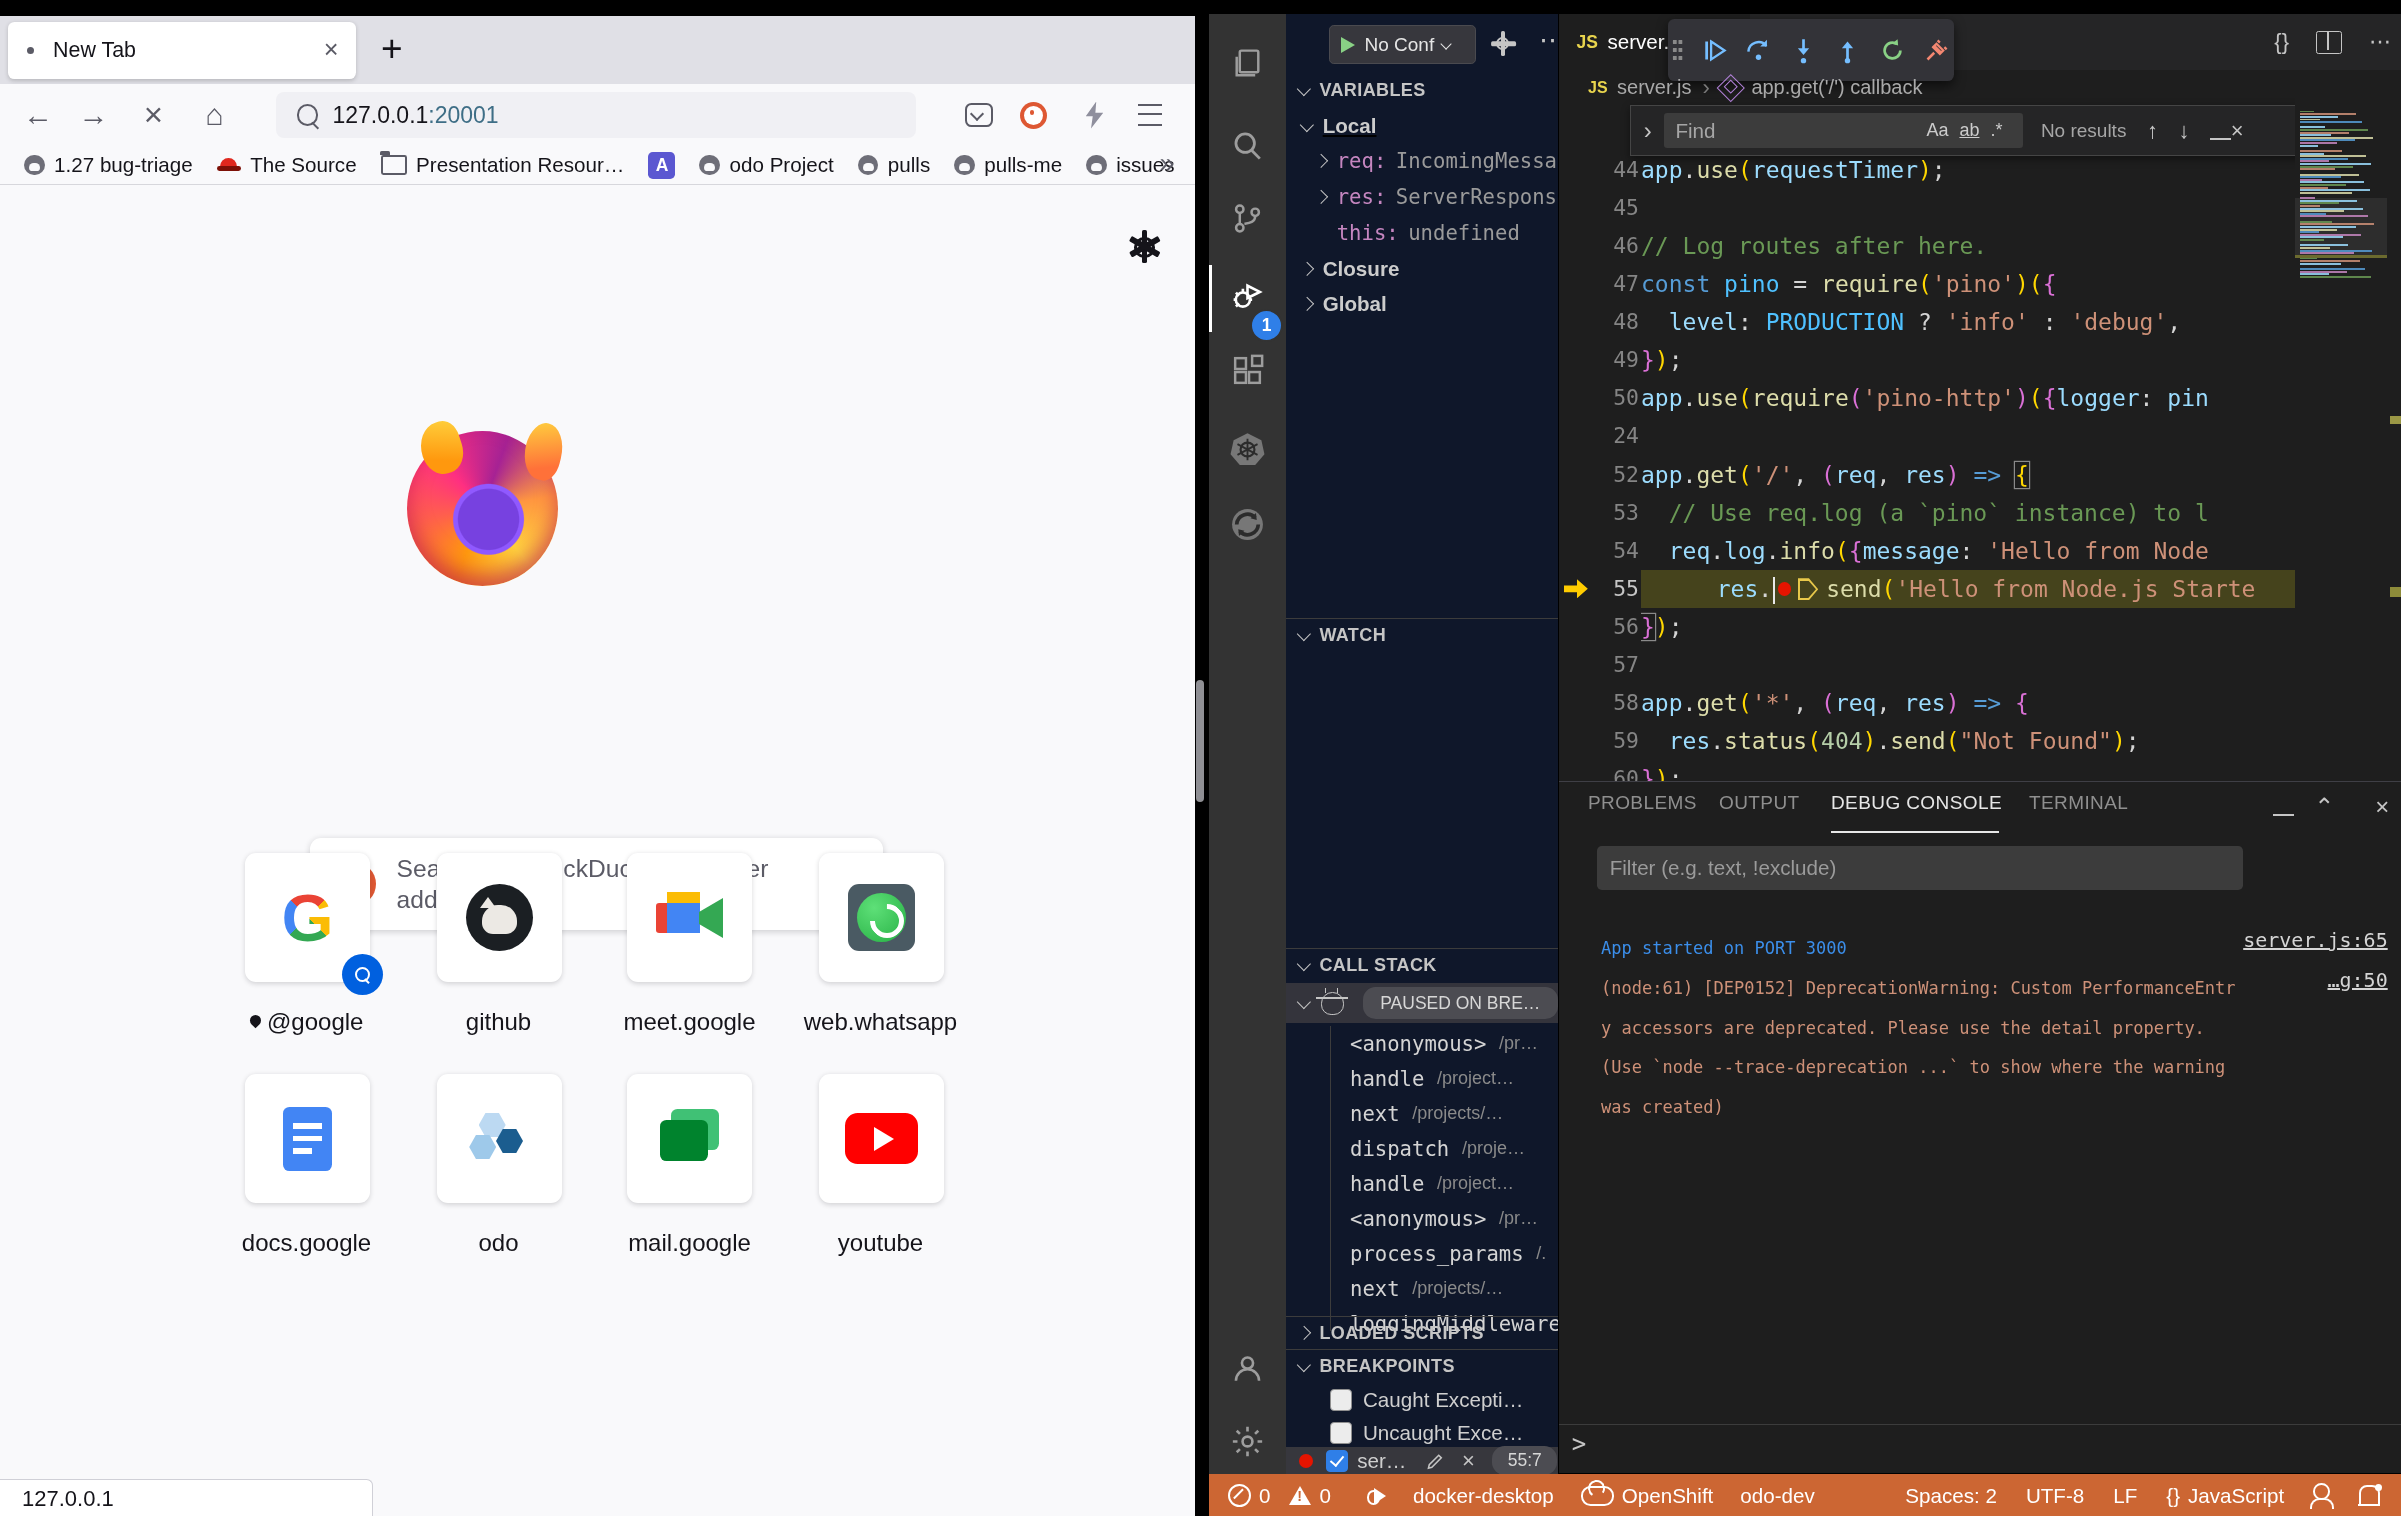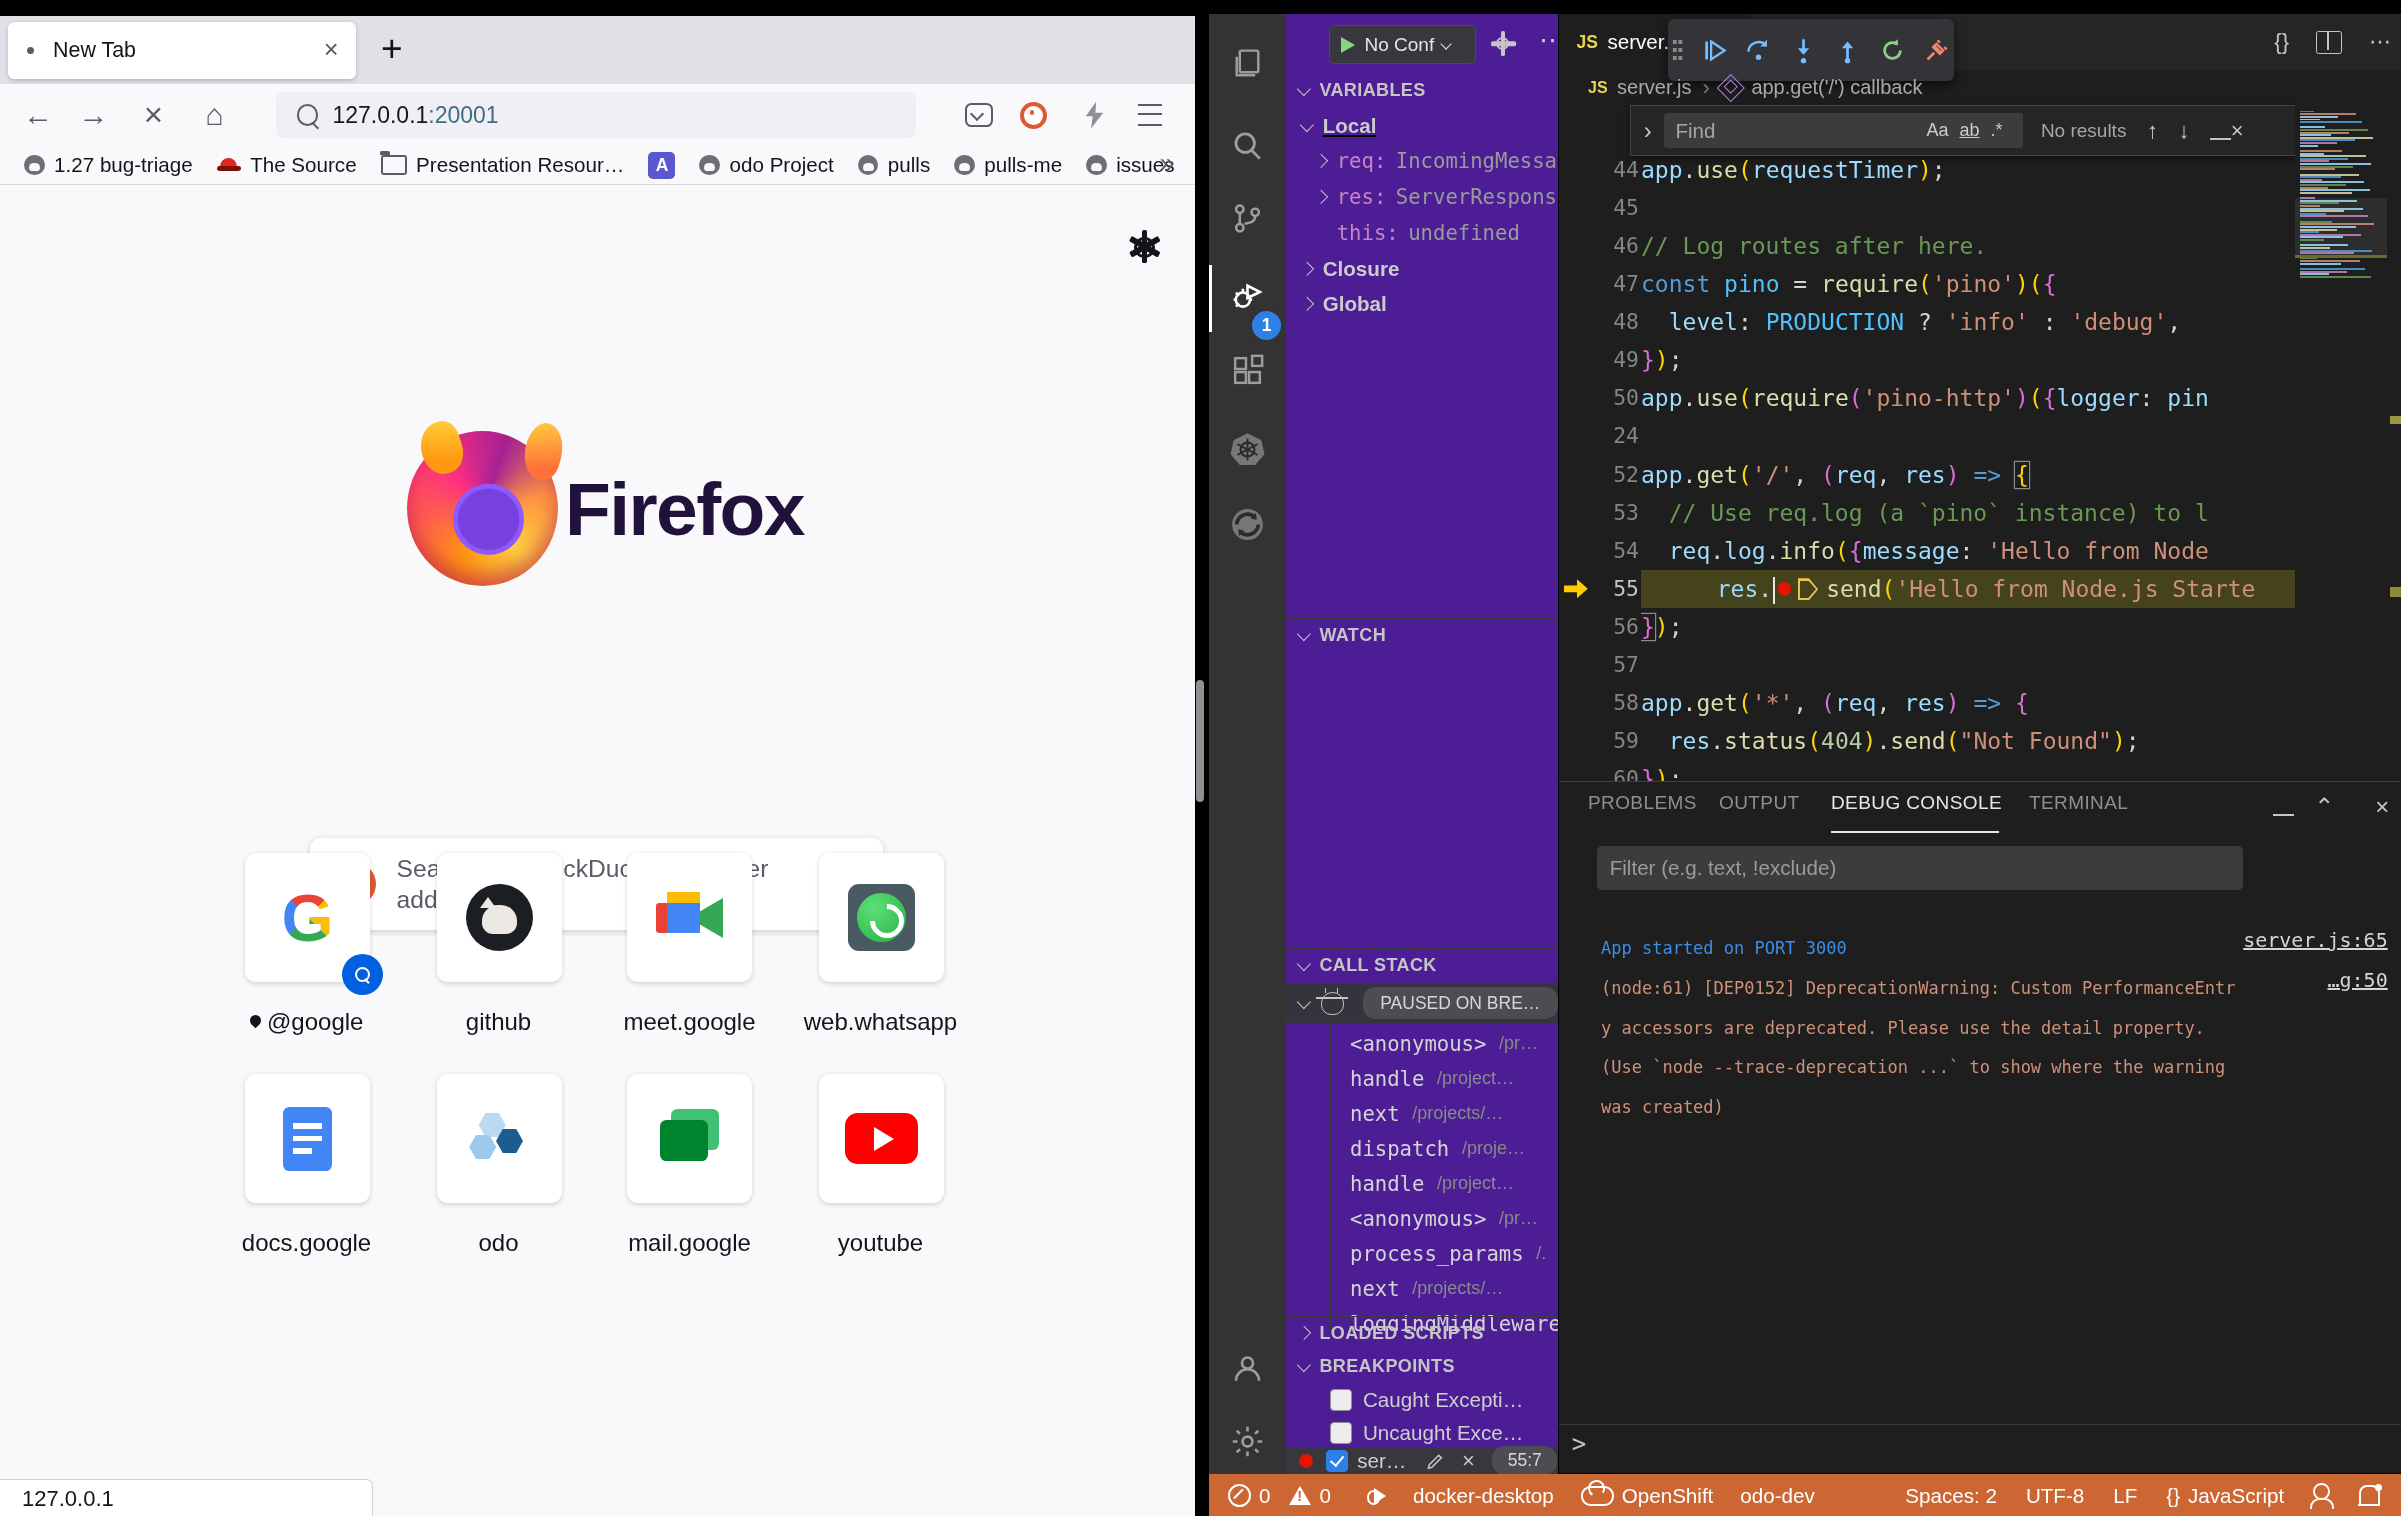--- a/index.html
+++ b/index.html
@@ -107,21 +107,21 @@
              border-radius:0 6.4px 0 0;display:flex;align-items:center;font-size:22px;color:#15141a;padding-left:22px;box-sizing:border-box;}
   #gap-thumb{position:absolute;left:1196px;top:680px;width:8px;height:122px;border-radius:4px;background:#8f8f94;}
   
   #activitybar{position:absolute;left:1209px;top:14.3px;width:77px;height:1460px;background:#333333;}
   .act{position:absolute;left:0;width:77px;height:68px;display:flex;align-items:center;justify-content:center;color:#9d9d9d;}
   .act.active{color:#ffffff;}
   .act svg{width:37px;height:37px;}
   #act-indicator{position:absolute;left:0;top:251px;width:3.2px;height:67px;background:#fff;}
   #act-badge{position:absolute;left:41px;top:295px;width:29px;height:29px;border-radius:50%;background:#2f7fe8;color:#fff;
              font-size:17.5px;font-weight:bold;display:flex;align-items:center;justify-content:center;border:2.4px solid #333;}
-  #sidebar{position:absolute;left:1286px;top:14.3px;width:272px;height:1460px;background:#4c1d95;overflow:hidden;}
+  #sidebar{position:absolute;left:1286px;top:14.3px;width:272px;height:1460px;background:#0f172a;overflow:hidden;}
   .sb-h{position:absolute;left:0;width:100%;display:flex;align-items:center;color:#c5c5c5;font-size:18px;font-weight:bold;letter-spacing:0.4px;}
   .chev{display:inline-block;width:8.7px;height:8.7px;border-right:1.6px solid #c5c5c5;border-bottom:1.6px solid #c5c5c5;flex:none;}
   .chev.down{transform:rotate(45deg);margin:0 11px 3.2px 12.7px;}
   .chev.right{transform:rotate(-45deg);margin:0 11px 0 12.7px;}
   .chev.none{visibility:hidden;margin:0 11px 0 12.7px;}
   #dbg-bar{position:absolute;left:0;top:0;width:100%;height:64px;}
   #dbg-config{position:absolute;left:43px;top:11px;width:145px;height:37px;background:#37373d;border:0.8px solid #4a4a4f;border-radius:4.8px;
               display:flex;align-items:center;color:#e5e5e5;font-size:19px;}
   .play-tri{width:0;height:0;border-left:14.3px solid #89d185;border-top:8.7px solid transparent;border-bottom:8.7px solid transparent;margin:0 9.5px 0 11px;}
   #dbg-config .chev{border-color:#e5e5e5;width:7.1px;height:7.1px;margin:0 0 2.4px 8px;}
@@ -299,21 +299,20 @@
     </div>
   <div id="ff-content">
     <span id="ff-gear" class="gear">
         <span class="g-c"></span>
         <span class="g-t" style="transform:rotate(0deg)"></span>
         <span class="g-t" style="transform:rotate(60deg)"></span>
         <span class="g-t" style="transform:rotate(120deg)"></span>
       </span>
     <div id="ff-hero">
       <div id="ff-logo"></div>
-      <div id="ff-wordmark">Firefox</div>
     </div>
     <div id="ff-search">
       <span class="ic-ddg"></span>
       <div id="ff-search-ph">
         <div>Search with DuckDuckGo or enter</div>
         <div>address</div>
       </div>
     </div>
     <div id="ff-grid">
         <div class="sc-card" style="left: 245px; top: 0px;">

